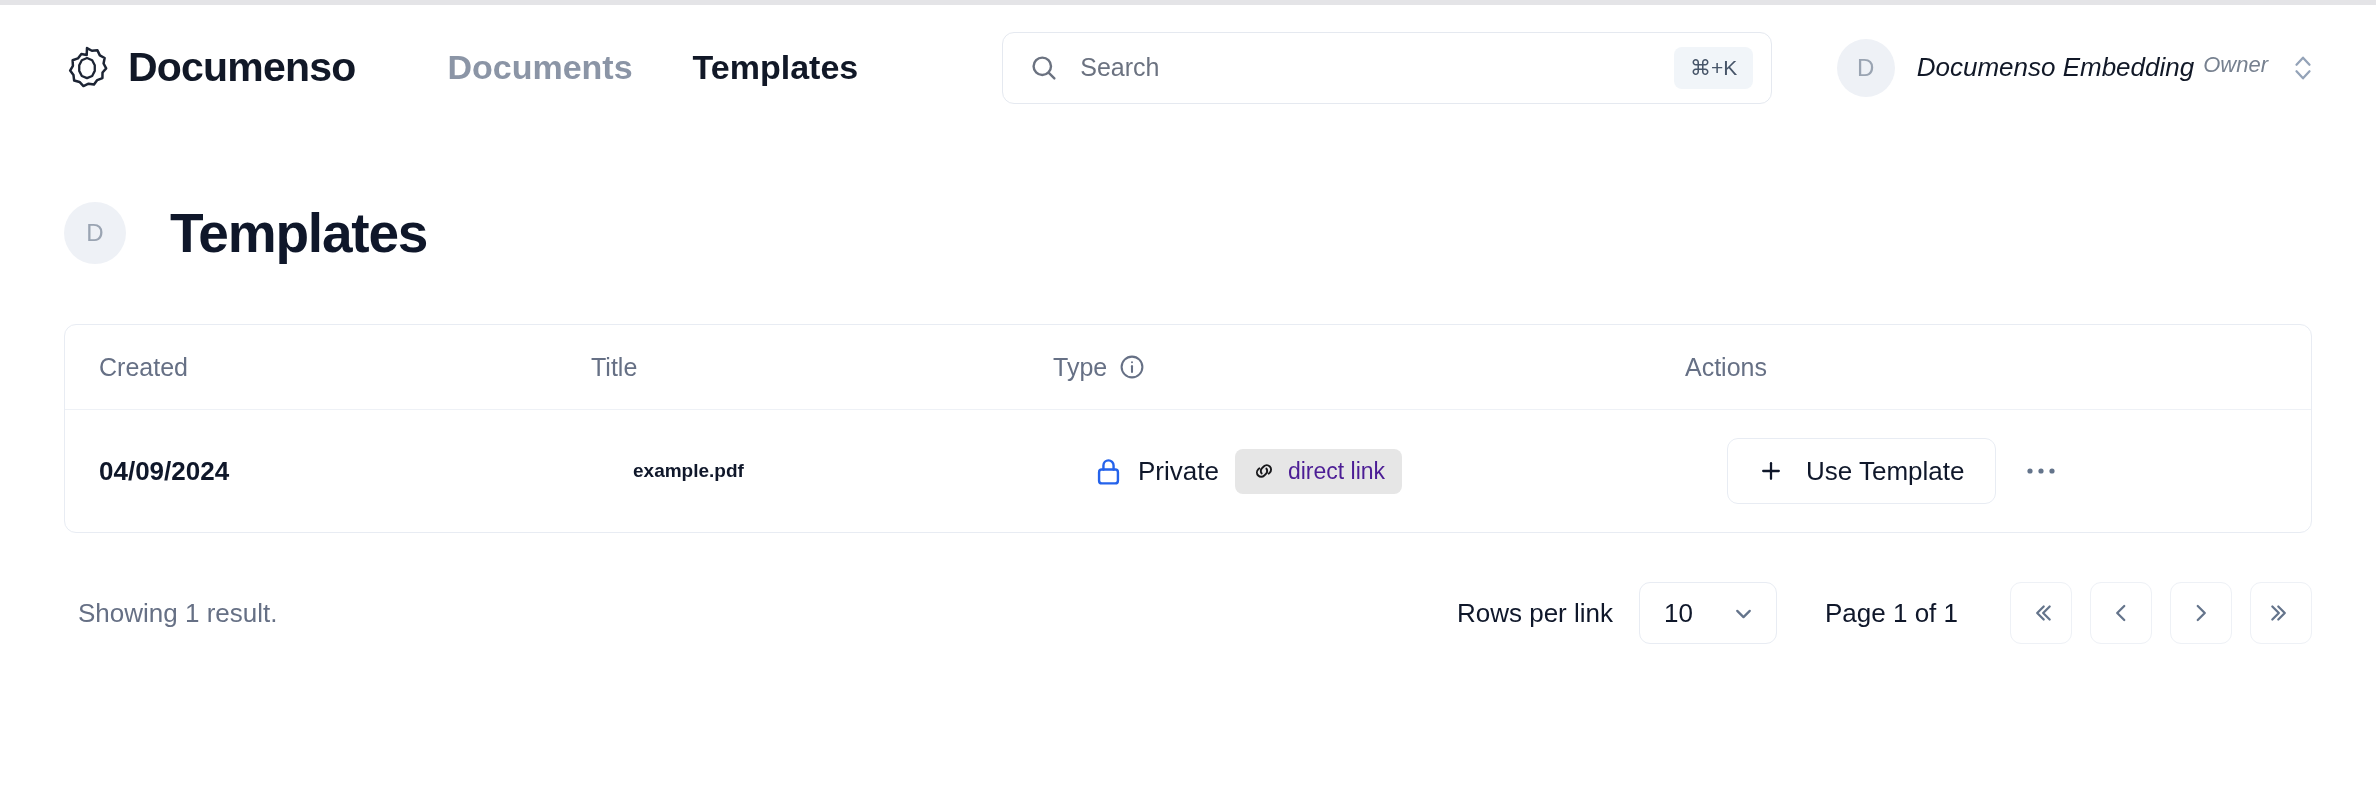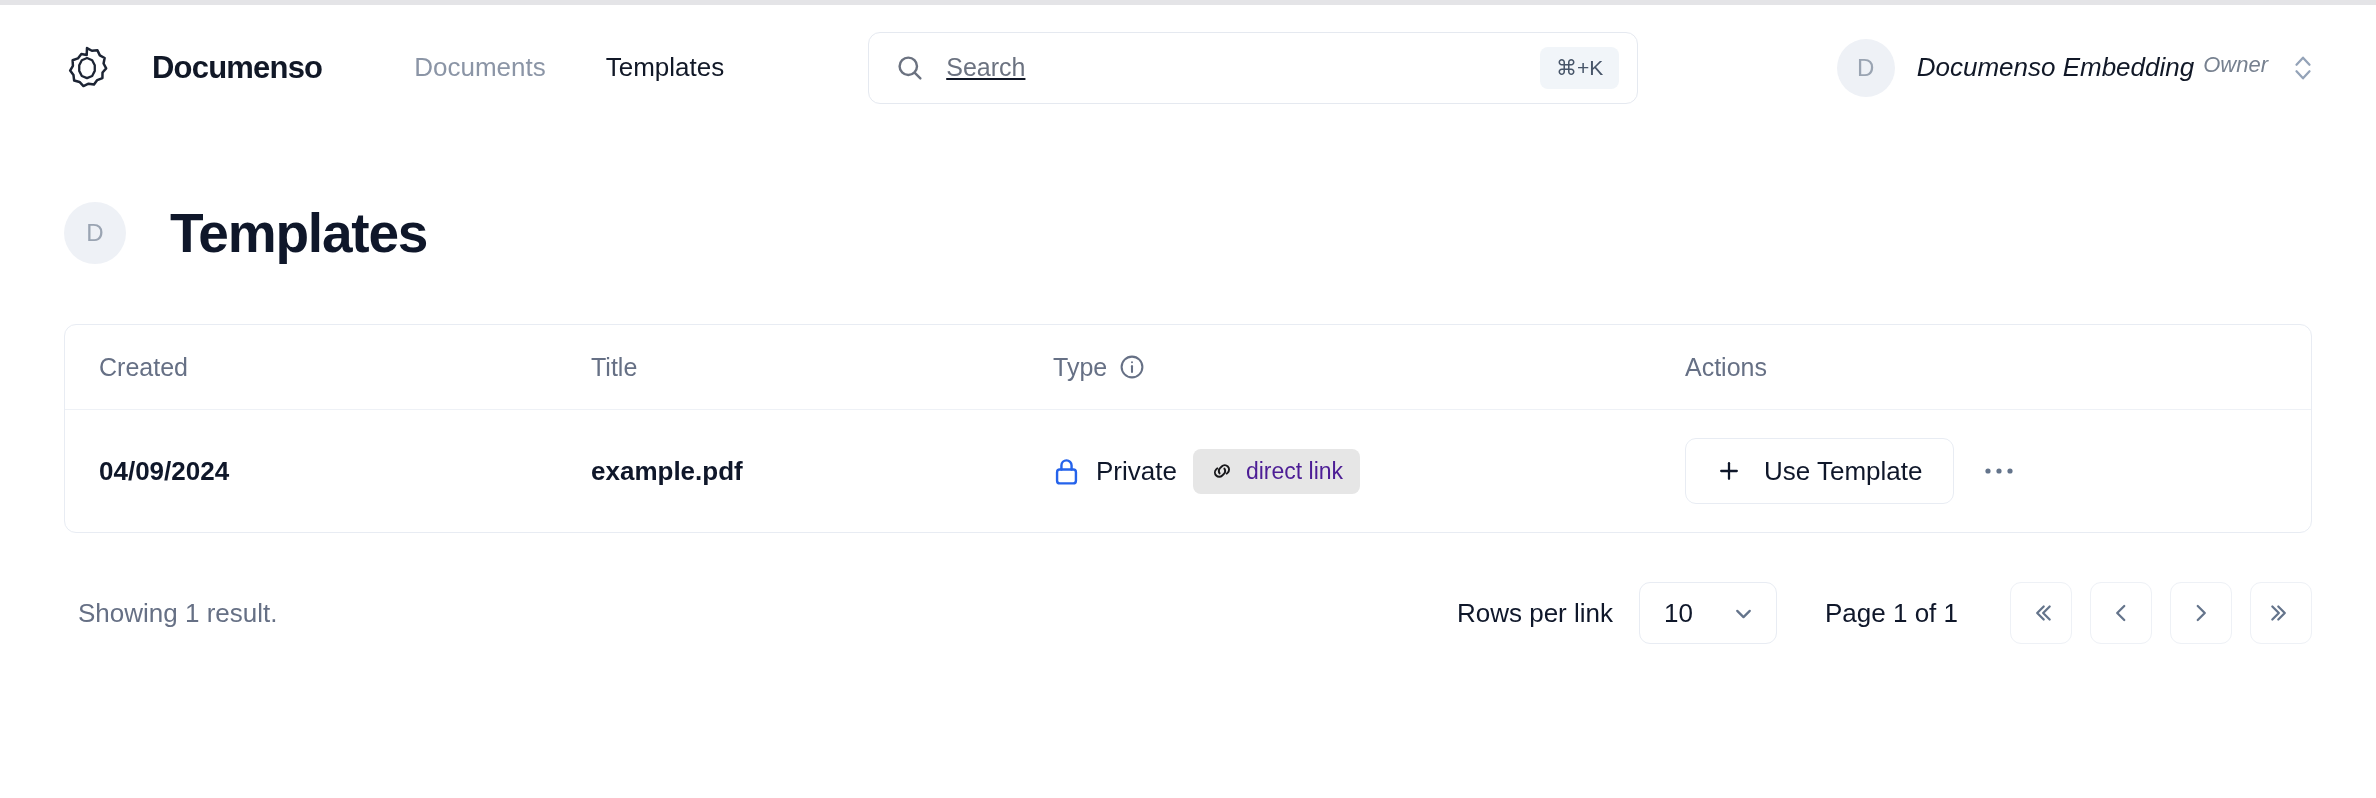--- a/index.html
+++ b/index.html
@@ -41,38 +41,37 @@
     align-items: center;
     gap: 18px;
     flex: 0 0 auto;
   }
   .brand-mark {
     width: 46px;
     height: 46px;
     display: block;
   }
   .brand-name {
-    font-size: 31px;
+    font-size: 41px;
     font-weight: 700;
     letter-spacing: -0.8px;
     color: #111827;
     white-space: nowrap;
-    margin-left: 24px;
   }
 
   .main-nav {
     display: flex;
     align-items: center;
     gap: 60px;
     margin-left: 92px;
     flex: 0 0 auto;
   }
   .nav-link {
-    font-size: 26px;
-    font-weight: 400;
+    font-size: 34px;
+    font-weight: 700;
     color: #8b95a6;
     white-space: nowrap;
     cursor: pointer;
     text-decoration: none;
   }
   .nav-link.active {
     color: #111827;
   }
 
   
@@ -96,21 +95,20 @@
   }
   .search-input {
     flex: 1 1 auto;
     border: none;
     outline: none;
     font-family: "Liberation Sans", sans-serif;
     font-size: 25px;
     color: #111827;
     margin-left: 22px;
     background: transparent;
-    text-decoration: underline;
   }
   .search-input::placeholder { color: #6b7280; }
   .kbd-badge {
     flex: 0 0 auto;
     background: #f1f5f9;
     color: #475569;
     border-radius: 8px;
     font-size: 21px;
     font-weight: 500;
     padding: 9px 16px;
@@ -242,24 +240,25 @@
   }
   .info-icon { width: 26px; height: 26px; display: block; color: #667085; cursor: pointer; }
 
   .td-created {
     font-size: 26px;
     color: #0f172a;
     white-space: nowrap;
     font-weight: bold;
   }
   .td-title {
-    font-size: 26px;
+    font-size: 19px;
     color: #0f172a;
     font-weight: 700;
     white-space: nowrap;
+    margin-left: 42px;
   }
 
   .type-cell {
     display: flex;
     align-items: center;
     gap: 16px;
   }
   .lock-icon { width: 27px; height: 29px; color: #2563eb; display: block; flex: 0 0 auto; }
   .type-label {
     font-size: 26px;

